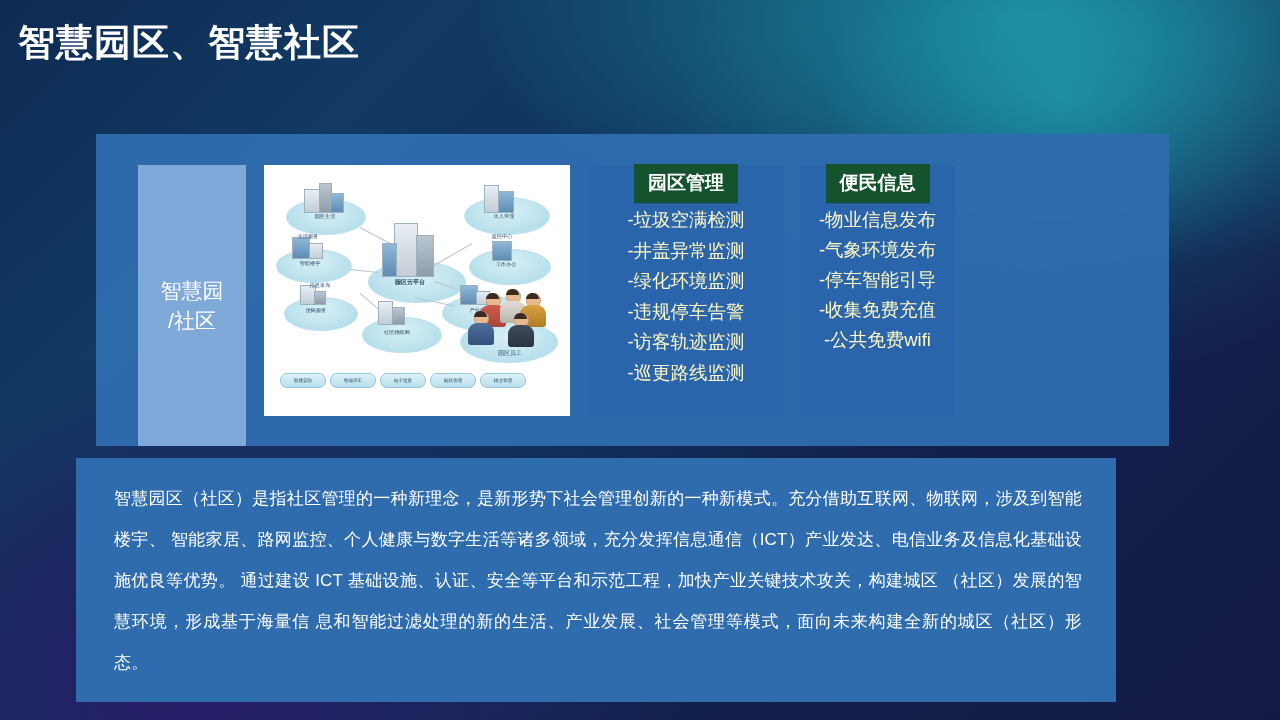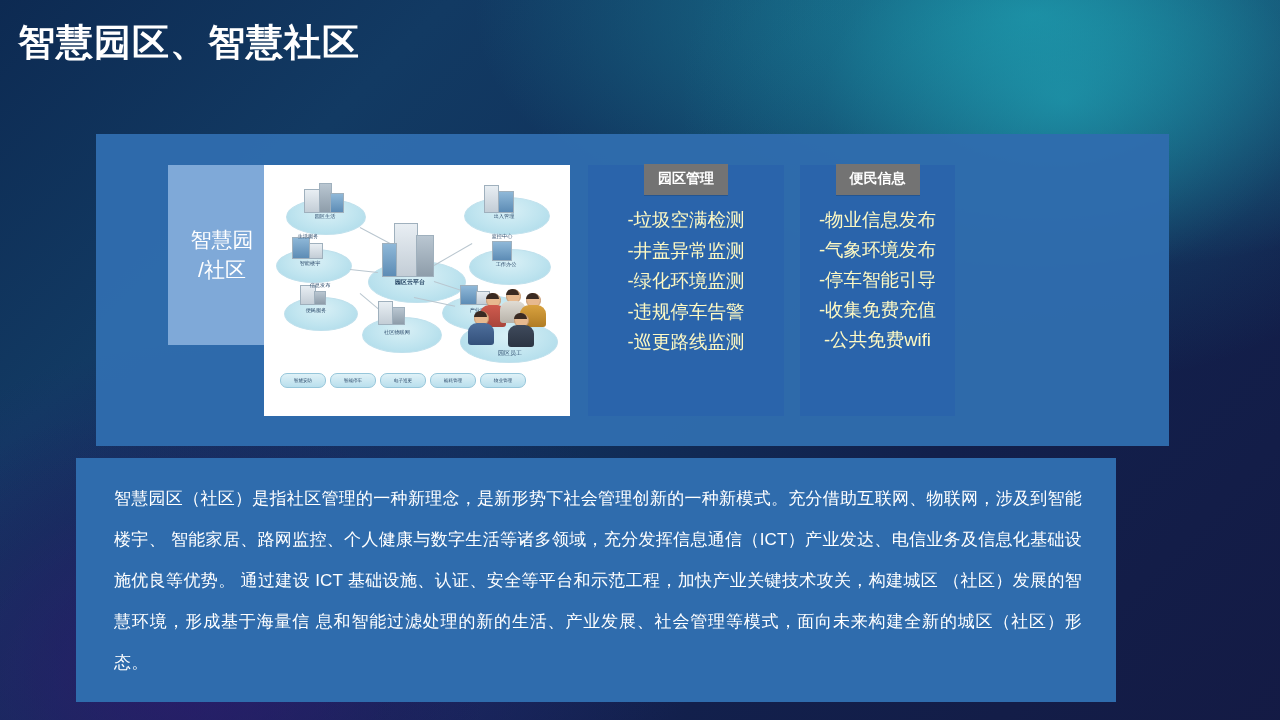--- a/index.html
+++ b/index.html
@@ -65,27 +65,26 @@
     background: #2f6cad;
     opacity: 0.97;
     z-index: 3;
   }
 
   .left-card {
     position: absolute;
     left: 138px;
     top: 165px;
     width: 108px;
-    height: 180px;
+    height: 281px;
     background: #7fa9d8;
     display: flex;
     align-items: center;
     justify-content: center;
     z-index: 4;
-    margin-left: 30px;
   }
   .left-card-label {
     color: #ffffff;
     font-size: 21px;
     line-height: 30px;
     text-align: center;
     white-space: pre-line;
   }
 
   .diagram {
@@ -108,23 +107,23 @@
   }
   .col.c1 { left: 588px; width: 196px; }
   .col.c2 { left: 800px; width: 155px; }
   .col.c3 { left: 970px; width: 155px; }
 
   .col-head {
     position: absolute;
     top: -1px;
     left: 50%;
     transform: translateX(-50%);
-    background: #737373;
+    background: #14532d;
     color: #ffffff;
-    font-size: 14px;
+    font-size: 19px;
     font-weight: bold;
     padding: 6px 14px 7px 14px;
     white-space: nowrap;
     box-shadow: 0 1px 0 rgba(0,0,0,0.15);
   }
   .col-items {
     position: absolute;
     top: 40px;
     left: 0;
     right: 0;
@@ -328,20 +327,21 @@
     <div class="pill" style="left:216px; top:208px; width:44px; height:13px;">物业管理</div>
   </div>
 
   <div class="col c1">
     <div class="col-head">园区管理</div>
     <div class="col-items">
       <div class="col-item">-垃圾空满检测</div>
       <div class="col-item">-井盖异常监测</div>
       <div class="col-item">-绿化环境监测</div>
       <div class="col-item">-违规停车告警</div>
+      <div class="col-item">-访客轨迹监测</div>
       <div class="col-item">-巡更路线监测</div>
     </div>
   </div>
 
   <div class="col c2">
     <div class="col-head">便民信息</div>
     <div class="col-items">
       <div class="col-item">-物业信息发布</div>
       <div class="col-item">-气象环境发布</div>
       <div class="col-item">-停车智能引导</div>

